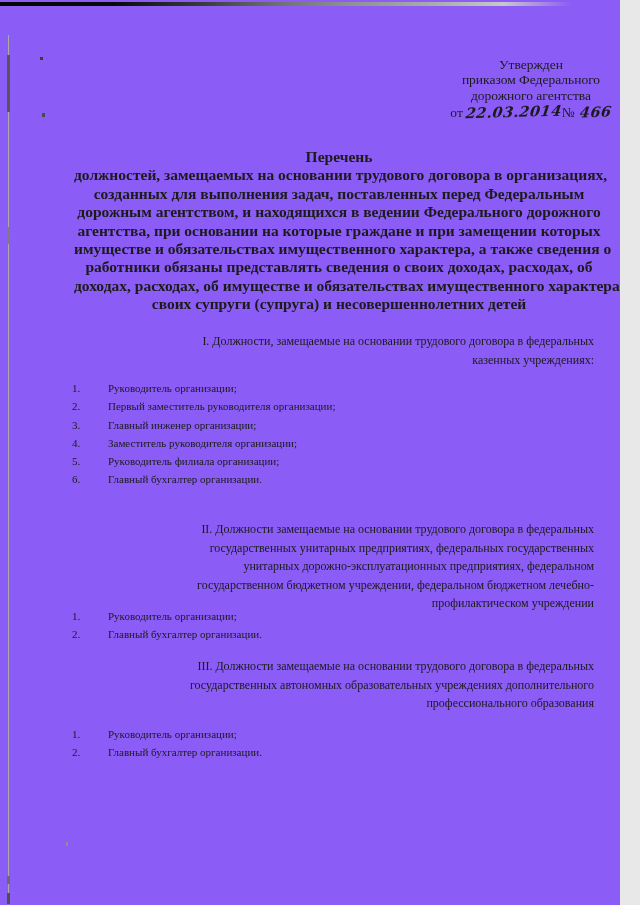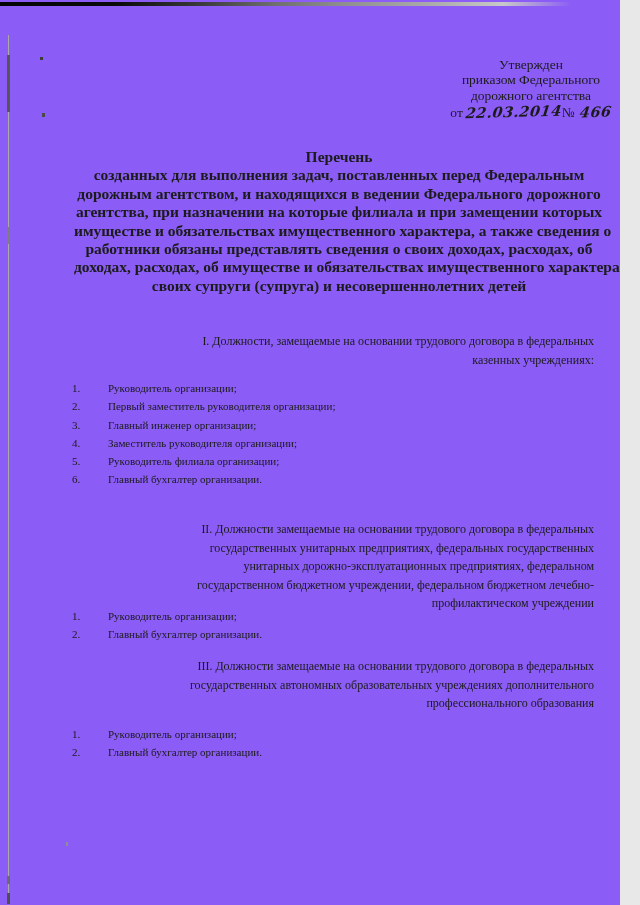--- a/index.html
+++ b/index.html
@@ -64,23 +64,24 @@
 
   <div class="approval">
     <div class="ap-line">Утвержден</div>
     <div class="ap-line">приказом Федерального</div>
     <div class="ap-line">дорожного агентства</div>
     <div class="ap-line date-line"><span>от</span> <span class="hw">22.03.2014</span><span>№</span><span class="hw hw-num">466</span></div>
   </div>
 
   <div class="title">
     <div class="t-line">Перечень</div>
+    <div class="t-line">должностей, замещаемых на основании трудового договора в организациях,</div>
     <div class="t-line">созданных для выполнения задач, поставленных перед Федеральным</div>
     <div class="t-line">дорожным агентством, и находящихся в ведении Федерального дорожного</div>
-    <div class="t-line">агентства, при назначении на которые филиала и при замещении которых</div>
+    <div class="t-line">агентства, при основании на которые граждане и при замещении которых</div>
     <div class="t-line">имуществе и обязательствах имущественного характера, а также сведения о</div>
     <div class="t-line">работники обязаны представлять сведения о своих доходах, расходах, об</div>
     <div class="t-line">доходах, расходах, об имуществе и обязательствах имущественного характера</div>
     <div class="t-line">своих супруги (супруга) и несовершеннолетних детей</div>
   </div>
 
   <div class="sec-heading sec1-h">
     <div class="h-line">I. Должности, замещаемые на основании трудового договора в федеральных</div>
     <div class="h-line">казенных учреждениях:</div>
   </div>

